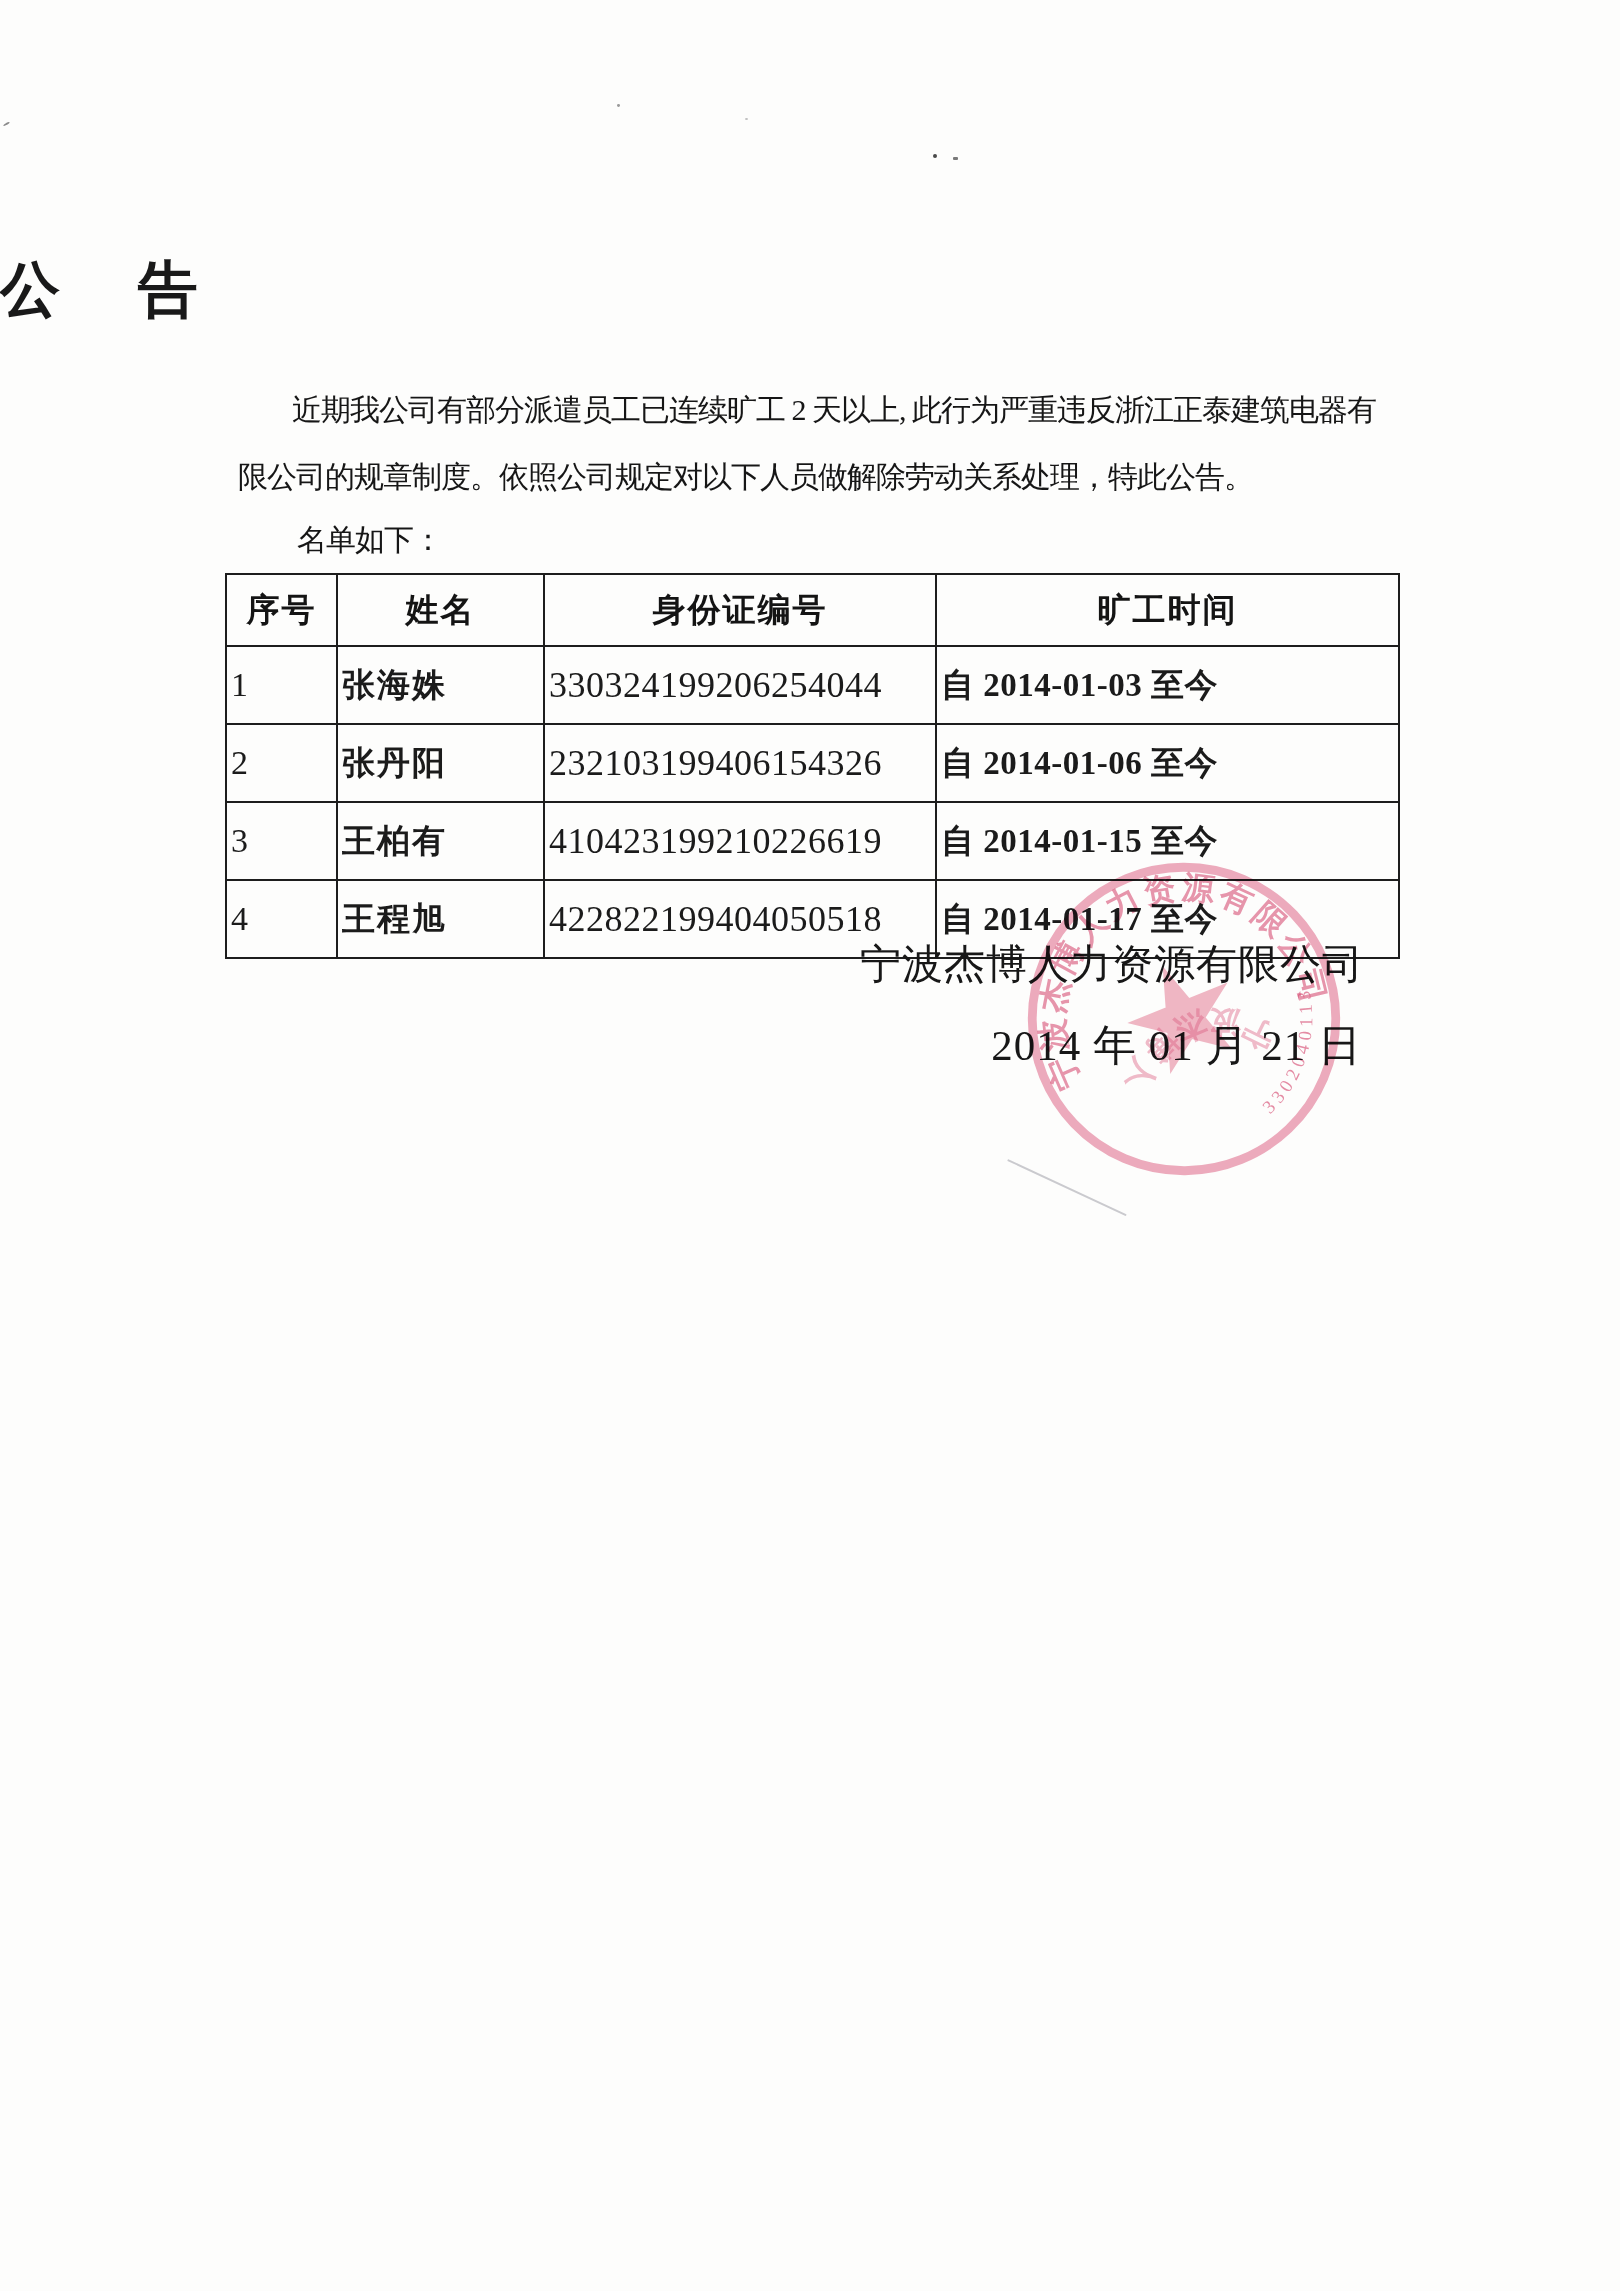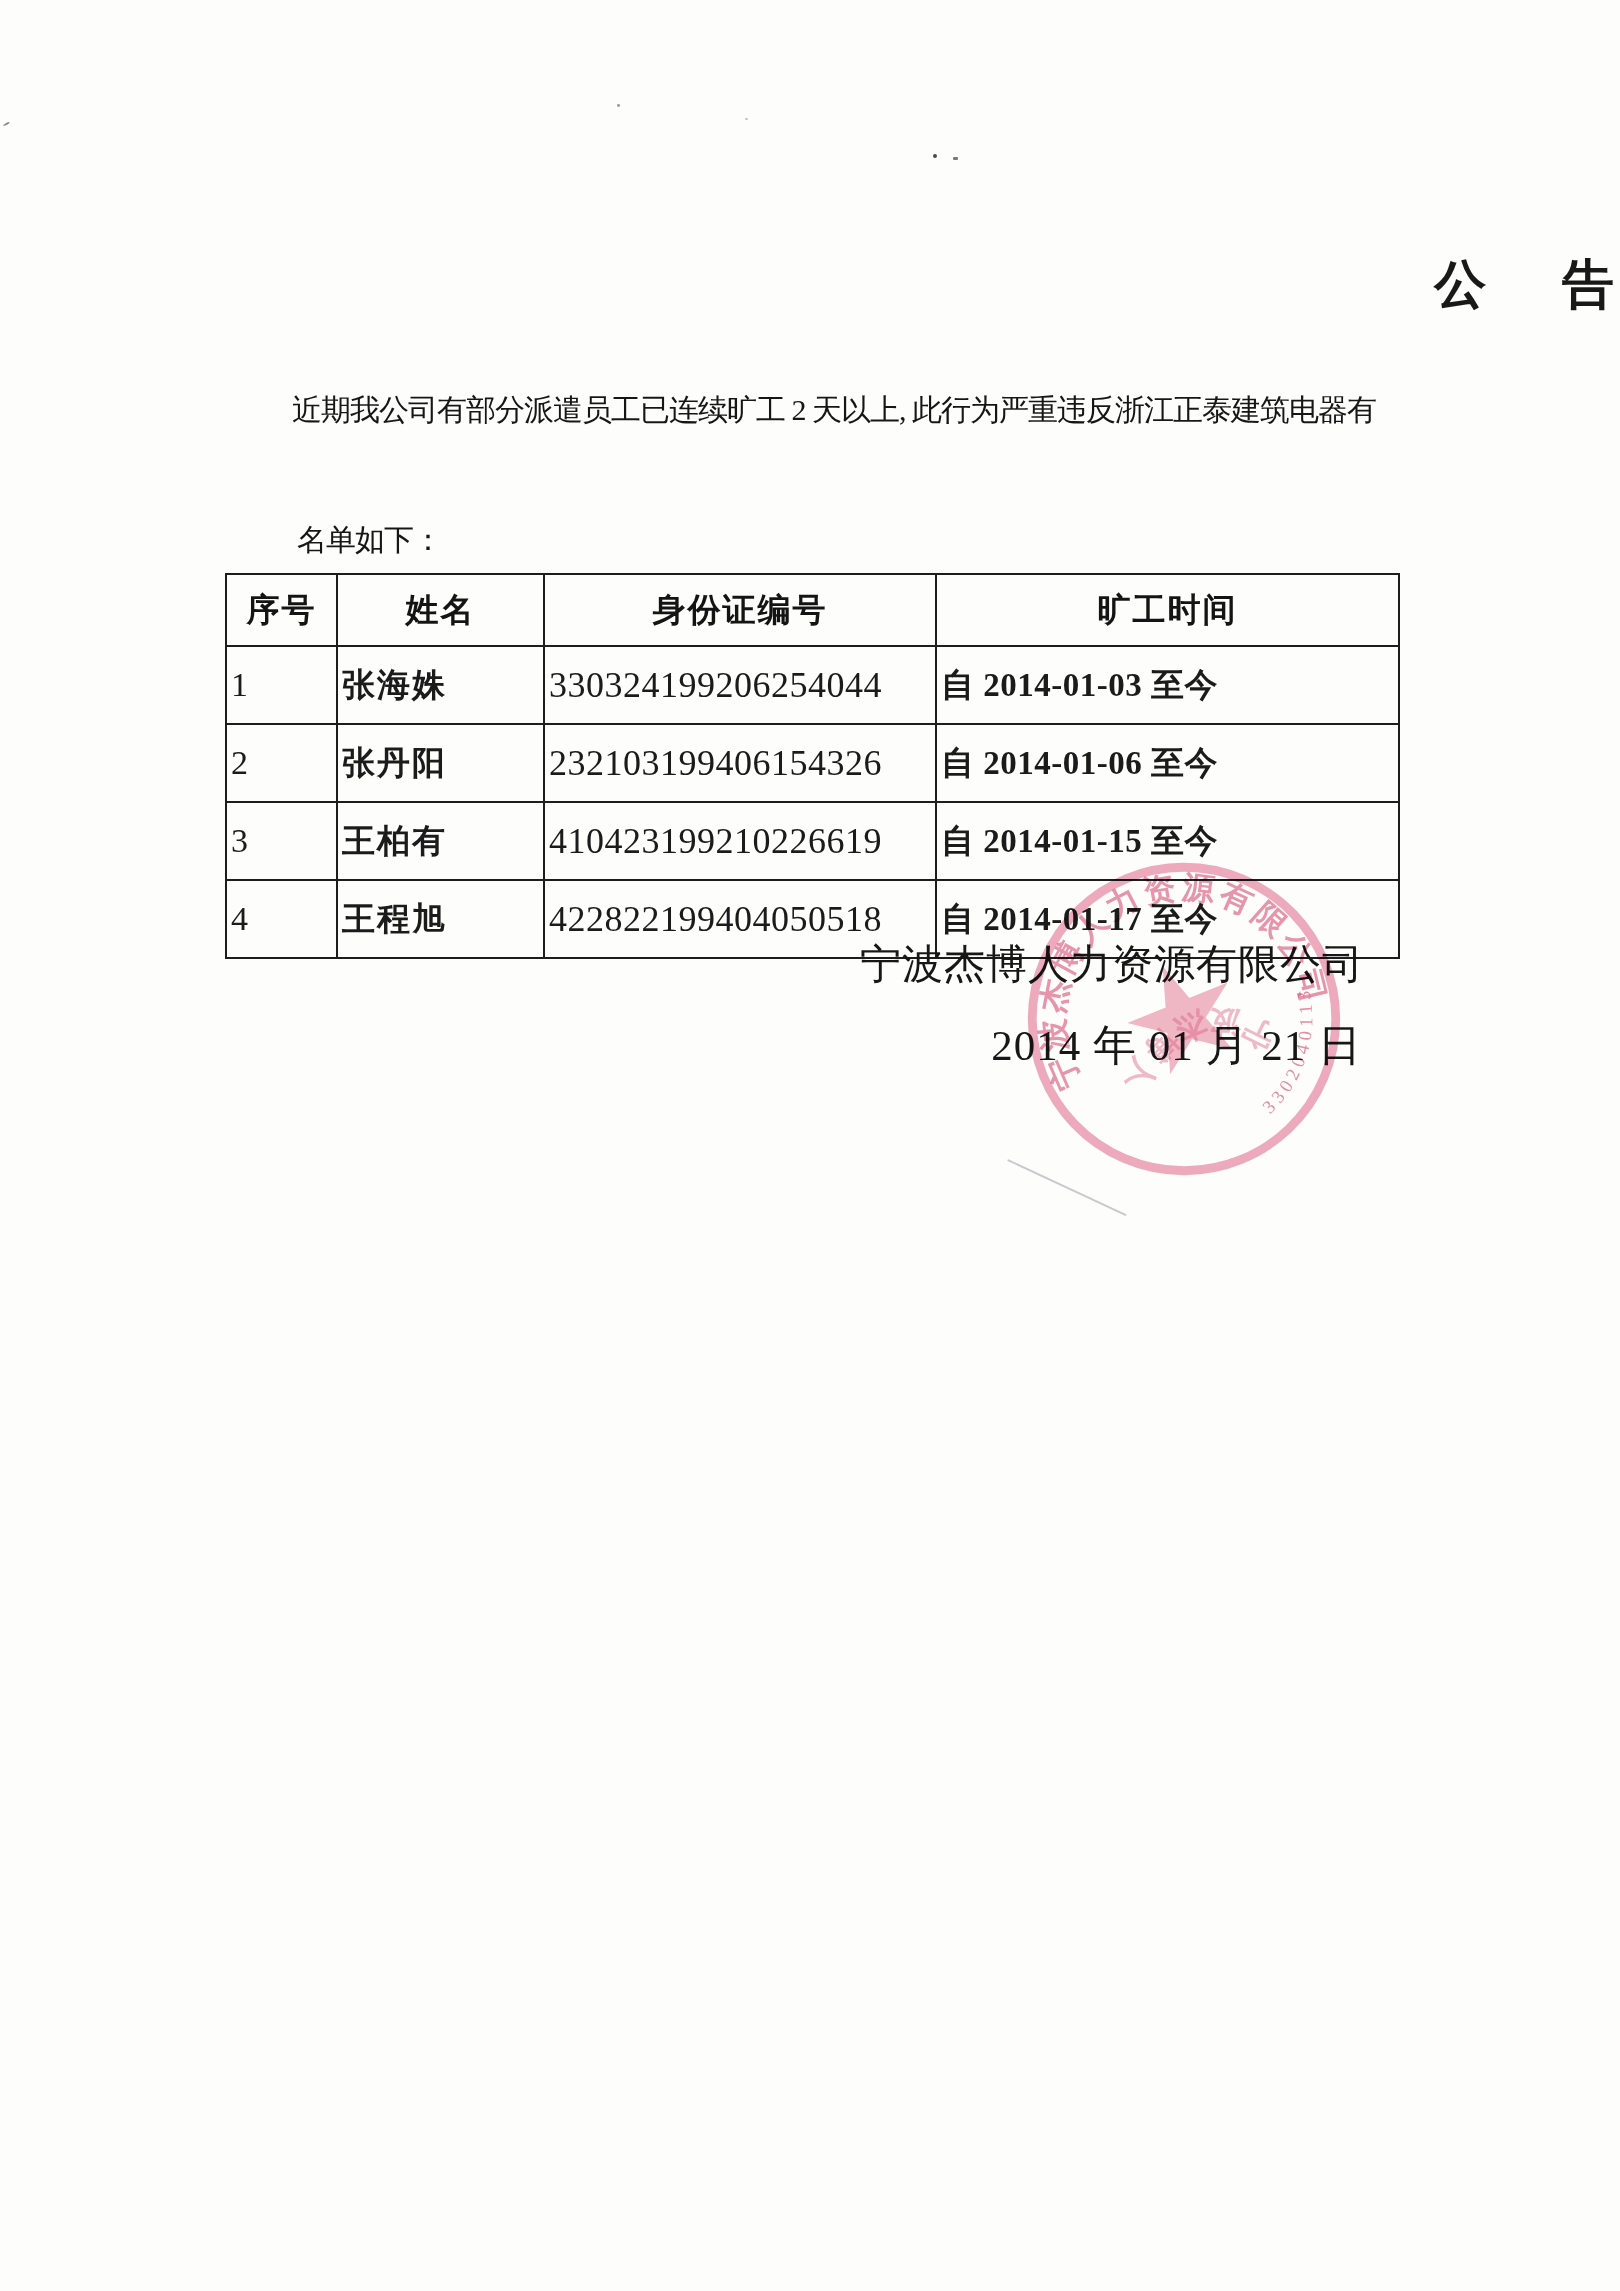--- a/index.html
+++ b/index.html
@@ -6,22 +6,22 @@
   .page{
     position:relative;
     width:1620px;height:2292px;
     background:#fdfdfc;
     overflow:hidden;
     font-family:"Liberation Serif","DejaVu Serif",serif;
     color:#1b1b1b;
   }
   .title{
     position:absolute;top:250px;left:0;width:100%;
-    text-align:right;
-    font-size:52px;font-weight:600;
+    text-align:left;
+    font-size:60px;font-weight:600;
     word-spacing:51px;letter-spacing:5.9px;
     color:#191919;
   }
   .body-line{
     position:absolute;
     font-size:30px;letter-spacing:-1px;
     white-space:nowrap;color:#161616;
   }
   .line1{left:292px;top:390px;}
   .line2{left:238px;top:457px;}
@@ -71,20 +71,21 @@
   }
 </style>
 </head>
 <body>
 
 <div class="page">
 
   <div class="title">公 告</div>
 
   <div class="body-line line1">近期我公司有部分派遣员工已连续旷工 2 天以上, 此行为严重违反浙江正泰建筑电器有</div>
+  <div class="body-line line2">限公司的规章制度。依照公司规定对以下人员做解除劳动关系处理，特此公告。</div>
   <div class="body-line list-intro">名单如下：</div>
 
   <table class="notice">
     <colgroup>
       <col style="width:111px">
         <col style="width:207px">
         <col style="width:392px">
         <col style="width:463px">
     </colgroup>
     <tbody>

